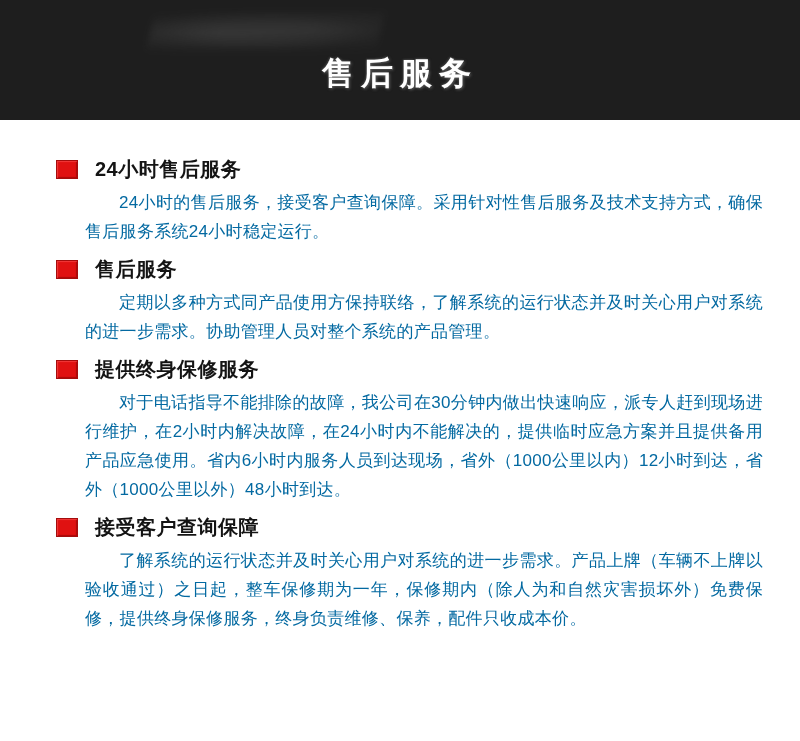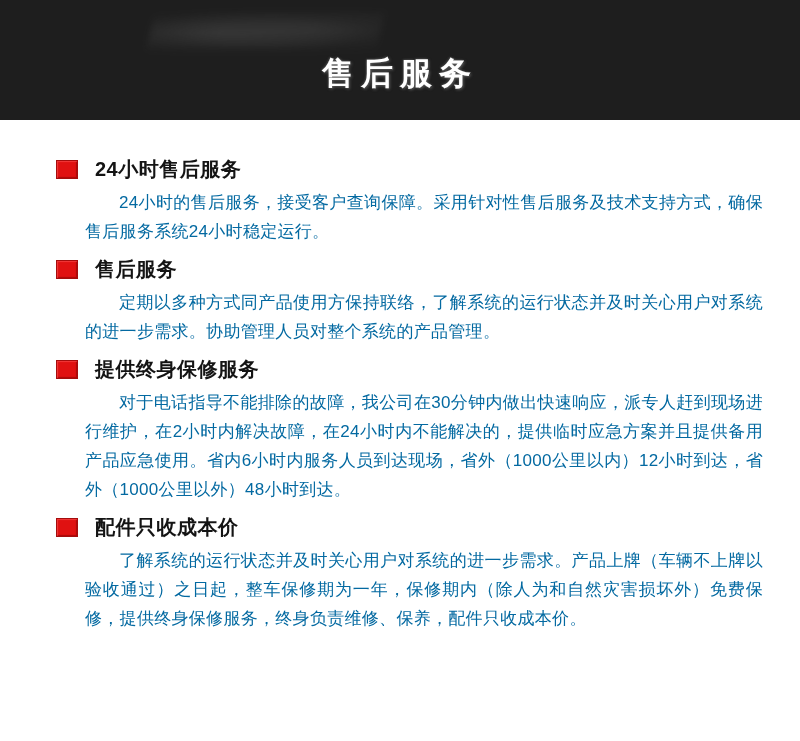--- a/index.html
+++ b/index.html
@@ -111,18 +111,18 @@
     <div class="section-header">
       <span class="bullet"></span>
       <h2 class="section-heading">提供终身保修服务</h2>
     </div>
     <p>对于电话指导不能排除的故障，我公司在30分钟内做出快速响应，派专人赶到现场进行维护，在2小时内解决故障，在24小时内不能解决的，提供临时应急方案并且提供备用产品应急使用。省内6小时内服务人员到达现场，省外（1000公里以内）12小时到达，省外（1000公里以外）48小时到达。</p>
   </section>
 
   <section class="section">
     <div class="section-header">
       <span class="bullet"></span>
-      <h2 class="section-heading">配件只收成本价</h2>
+      <h2 class="section-heading">接受客户查询保障</h2>
     </div>
     <p>了解系统的运行状态并及时关心用户对系统的进一步需求。产品上牌（车辆不上牌以验收通过）之日起，整车保修期为一年，保修期内（除人为和自然灾害损坏外）免费保修，提供终身保修服务，终身负责维修、保养，配件只收成本价。</p>
   </section>
 
 </main>
 
 </body></html>

